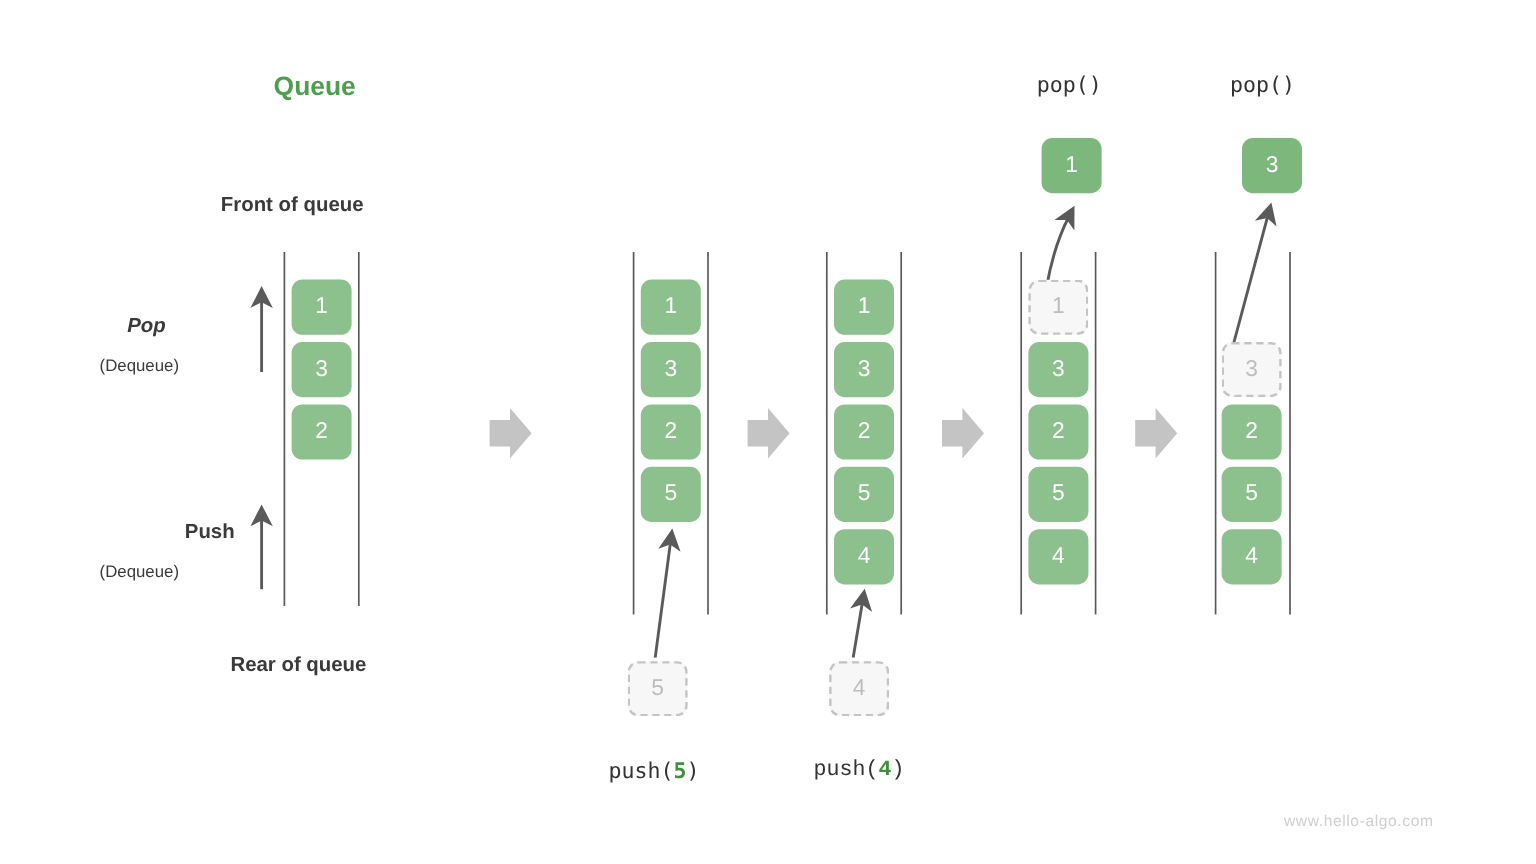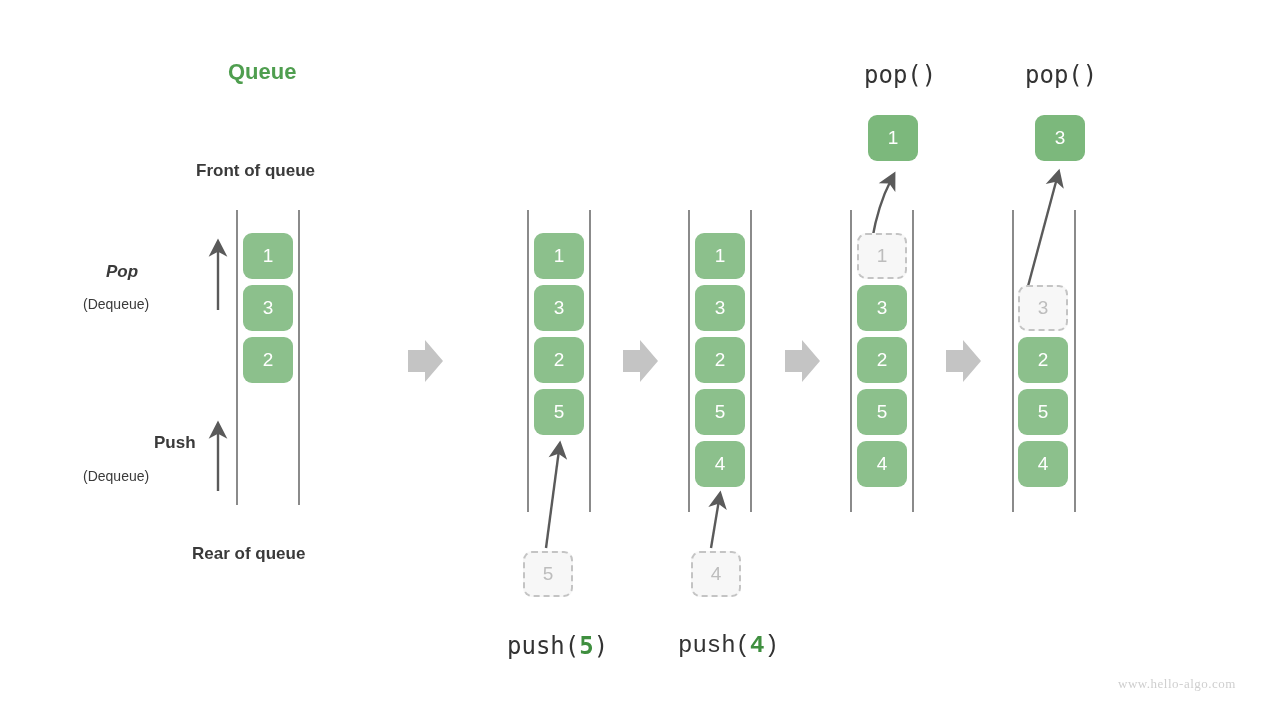--- a/index.html
+++ b/index.html
@@ -40,37 +40,36 @@
     position: absolute;
     font-family: "Liberation Sans", sans-serif;
     font-weight: normal;
     font-size: 14px;
     color: #3a3a3a;
     white-space: nowrap;
   }
   .mono-lbl {
     position: absolute;
     font-family: "DejaVu Sans Mono", "Liberation Mono", monospace;
-    font-size: 24px;
+    font-size: 18px;
     color: #333333;
     white-space: nowrap;
     letter-spacing: 0px;
   }
   .mono-lbl .arg {
     color: #3f8f3f;
     font-weight: bold;
   }
   .watermark {
     position: absolute;
-    font-family: Liberation Serif, serif;
+    font-family: Liberation Sans, sans-serif;
     font-size: 13px;
     color: #cfcfcf;
     white-space: nowrap;
     letter-spacing: 0.5px;
-    margin-left: 48px;
   }
 
   
   .cell {
     position: absolute;
     width: 50px;
     height: 46px;
     border-radius: 9px;
     background: #8cc08c;
     color: #ffffff;
@@ -169,21 +168,21 @@
     <g>
       <path d="M785,350 L802,350 L802,340 L820,361 L802,382 L802,372 L785,372 Z" fill="#c4c4c4"></path>
     </g>
     <g>
       <path d="M946,350 L963,350 L963,340 L981,361 L963,382 L963,372 L946,372 Z" fill="#c4c4c4"></path>
     </g>
   </svg>
 
   <div class="title-queue" style="left:228px; top:59px;">Queue</div>
 
-  <div class="lbl-bold" style="left:196px; top:161px;">Front of queue</div>
+  <div class="lbl-bold" style="left:184px; top:161px;">Front of queue</div>
 
   <div class="lbl-bold" style="left:192px; top:544px;">Rear of queue</div>
 
   <div class="lbl-bold" style="left:106px; top:262px;font-style:italic;">Pop</div>
   <div class="lbl-reg" style="left:83px; top:296px;">(Dequeue)</div>
 
   <div class="lbl-bold" style="left:110px; top:433px;margin-left:44px;">Push</div>
   <div class="lbl-reg" style="left:83px; top:468px;">(Dequeue)</div>
 
   <div class="cell" style="left:243px; top:233px;">1</div>

